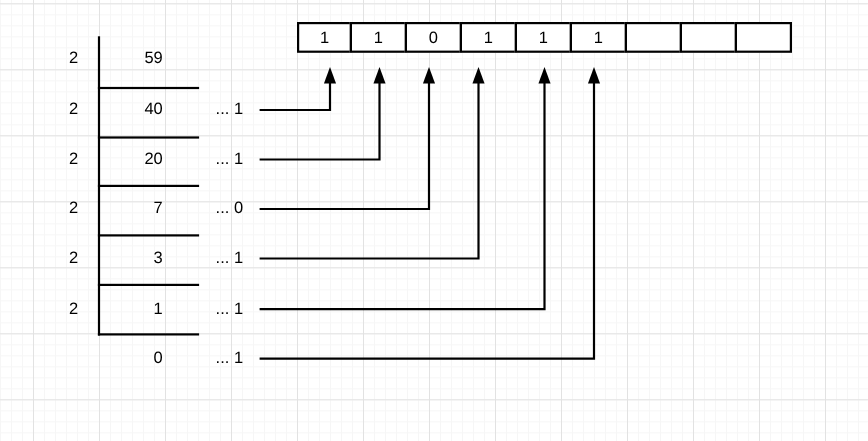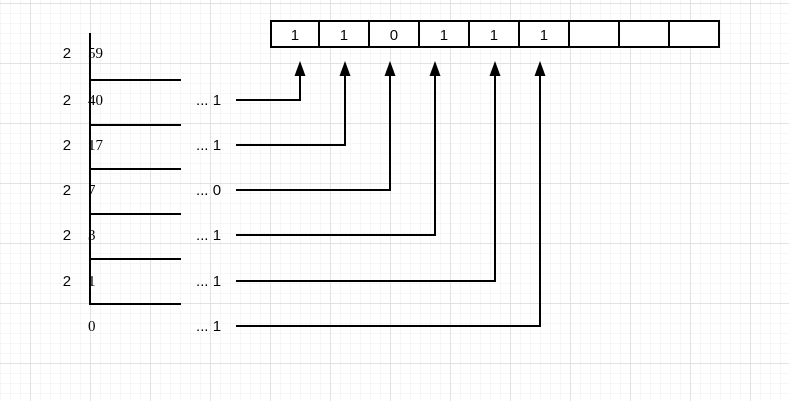--- a/index.html
+++ b/index.html
@@ -36,21 +36,21 @@
   .bit-cell:first-child { margin-left: 0; width: 50px; }
 
   
   .txt {
     position: absolute;
     height: 20px; line-height: 20px;
     font-size: 15px;
     white-space: pre;
   }
   .divisor   { left: 52px;  width: 30px; text-align: center; }
-  .quotient  { left: 88px;  width: 50px; text-align: left; font-family: Liberation Serif, serif; }
+  .quotient  { left: 98px;  width: 50px; text-align: right; }
   .remainder { left: 196px; text-align: left; }
 
   
   .vline { position: absolute; left: 89px; top: 33px; width: 2px; height: 272px; background: #000; }
   .hline { position: absolute; left: 89px; width: 92px; height: 2px; background: #000; }
 
   .arrows { position: absolute; left: 0; top: 0; pointer-events: none; }
 </style>
 </head>
 <body>
@@ -78,21 +78,21 @@
   <div class="hline" style="top:303px"></div>
 
   <div class="txt divisor" style="top:43px">2</div>
   <div class="txt quotient" style="top:43px">59</div>
 
   <div class="txt divisor" style="top:90px">2</div>
   <div class="txt quotient" style="top:90px">40</div>
   <div class="txt remainder" style="top:90px">... 1</div>
 
   <div class="txt divisor" style="top:135px">2</div>
-  <div class="txt quotient" style="top:135px">17</div>
+  <div class="txt quotient" style="top:135px">20</div>
   <div class="txt remainder" style="top:135px">... 1</div>
 
   <div class="txt divisor" style="top:180px">2</div>
   <div class="txt quotient" style="top:180px">7</div>
   <div class="txt remainder" style="top:180px">... 0</div>
 
   <div class="txt divisor" style="top:225px">2</div>
   <div class="txt quotient" style="top:225px">3</div>
   <div class="txt remainder" style="top:225px">... 1</div>
 

